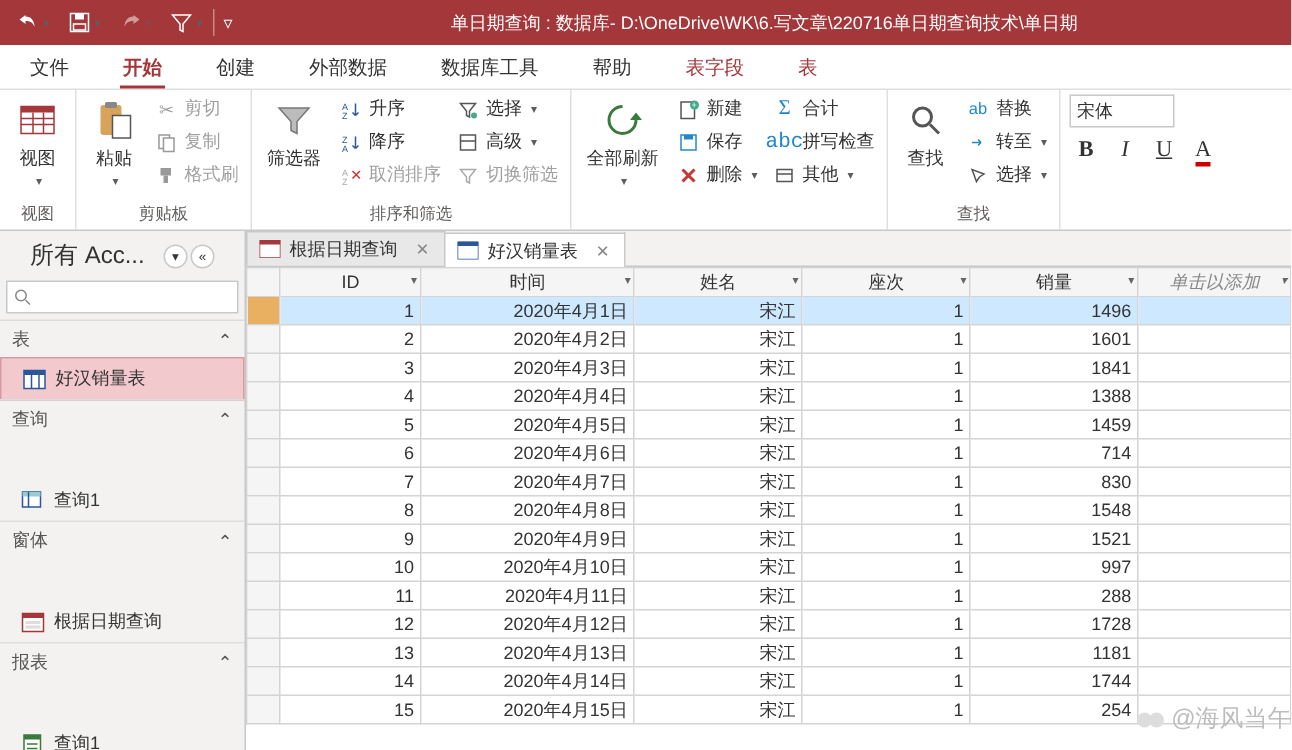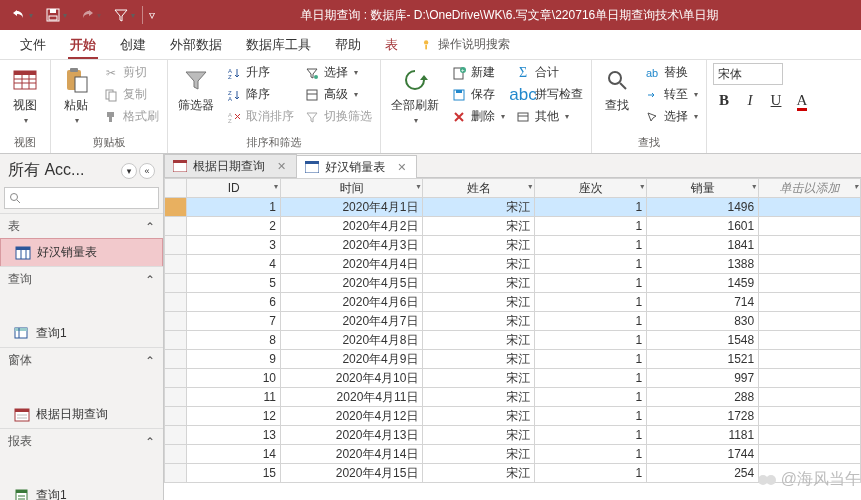--- a/index.html
+++ b/index.html
@@ -45,21 +45,21 @@
   .titlebar .title { flex: 1; text-align: center; font-size: 12px; white-space: nowrap; overflow:hidden; }
 
   
   .menutabs {
     background: var(--bg);
     display: flex;
     align-items: flex-end;
     height: 30px;
     border-bottom: 1px solid var(--border-light);
     padding-left: 8px;
-    gap: 0;
+    gap: 12px;
   }
   .menutabs .mtab {
     padding: 6px 12px 5px;
     font-size: 13px;
     color: var(--text);
     cursor: pointer;
     position: relative;
   }
   .menutabs .mtab.active { color: var(--accent); font-weight: 600; }
   .menutabs .mtab.active::after {
@@ -98,21 +98,21 @@
   
   .main { flex:1; display:flex; overflow:hidden; }
 
   
   .navpane {
     width: 164px;
     background: var(--bg-grey);
     border-right: 1px solid var(--border);
     display:flex; flex-direction:column;
   }
-  .navhead{display:flex;align-items:center;justify-content:space-between;padding:6px 8px;font-size:16px;}
+  .navhead{display:flex;align-items:center;justify-content:space-between;padding:6px 20px;font-size:16px;}
   .navhead .ctrls{display:flex;gap:2px;}
   .navhead .cbtn{width:16px;height:16px;border:1px solid var(--border);border-radius:8px;display:flex;align-items:center;justify-content:center;font-size:9px;background:#fff;cursor:pointer;}
   .searchwrap{padding:0 4px 4px;}
   .searchbox{display:flex;align-items:center;border:1px solid var(--border);background:#fff;height:22px;}
   .searchbox input{flex:1;border:none;outline:none;font-size:12px;padding:0 4px;font-style:italic;color:#888;}
   .searchbox .sico{width:20px;display:flex;align-items:center;justify-content:center;color:var(--muted);}
   .navcat{display:flex;justify-content:space-between;align-items:center;padding:4px 8px;color:#555;cursor:pointer;border-top:1px solid #ddd;}
   .navitem{display:flex;align-items:center;gap:6px;padding:5px 6px 5px 14px;cursor:pointer;margin-top:28px;}
   .navitem.sel{background:var(--nav-sel);border:1px solid #d89aa0;margin:-1px 0;}
   .navitem .nic{width:16px;height:14px;}
@@ -183,28 +183,22 @@
   <div class="title">单日期查询 : 数据库- D:\OneDrive\WK\6.写文章\220716单日期查询技术\单日期</div>
 </div>
 
 <div class="menutabs">
   <div class="mtab">文件</div>
   <div class="mtab active">开始</div>
   <div class="mtab">创建</div>
   <div class="mtab">外部数据</div>
   <div class="mtab">数据库工具</div>
   <div class="mtab">帮助</div>
+  <div class="mtab ctx">表字段</div>
   <div class="mtab ctx">表</div>
-  <div class="tell">
-    <svg viewBox="0 0 16 16">
-        <circle cx="7" cy="5" r="2.5" fill="#f5ba42"></circle>
-        <rect x="6" y="8" width="2" height="5" fill="#f5ba42"></rect>
-      </svg>
-    <span>操作说明搜索</span>
-  </div>
 </div>
 
 <div class="ribbon">
 
   <div class="rgroup">
     <div class="body">
       <div class="rbtn-big">
         <div class="ic">
             <svg width="30" height="30" viewBox="0 0 30 30">
               <rect x="4" y="6" width="22" height="18" fill="#fff" stroke="#a4373a"></rect>
@@ -379,21 +373,21 @@
             <span>删除</span>
             <span class="caret">▾</span>
           </div>
       </div>
       <div class="vstack">
         <div class="rcmd">
             <span class="ic" style="font-family:serif;font-size:14px;color:#28c;">Σ</span>
             <span>合计</span>
           </div>
         <div class="rcmd">
-            <span class="ic" style="font-size:17px;color:#28c;">abc</span>
+            <span class="ic" style="font-size:14px;color:#28c;font-family:Liberation Mono, monospace;">abc</span>
             <span>拼写检查</span>
           </div>
         <div class="rcmd">
             <span class="ic">
               <svg width="14" height="14" viewBox="0 0 14 14">
                 <rect x="2" y="3" width="10" height="8" fill="none" stroke="#555"></rect>
                 <line x1="2" y1="6" x2="12" y2="6" stroke="#555"></line>
               </svg>
             </span>
             <span>其他</span>

